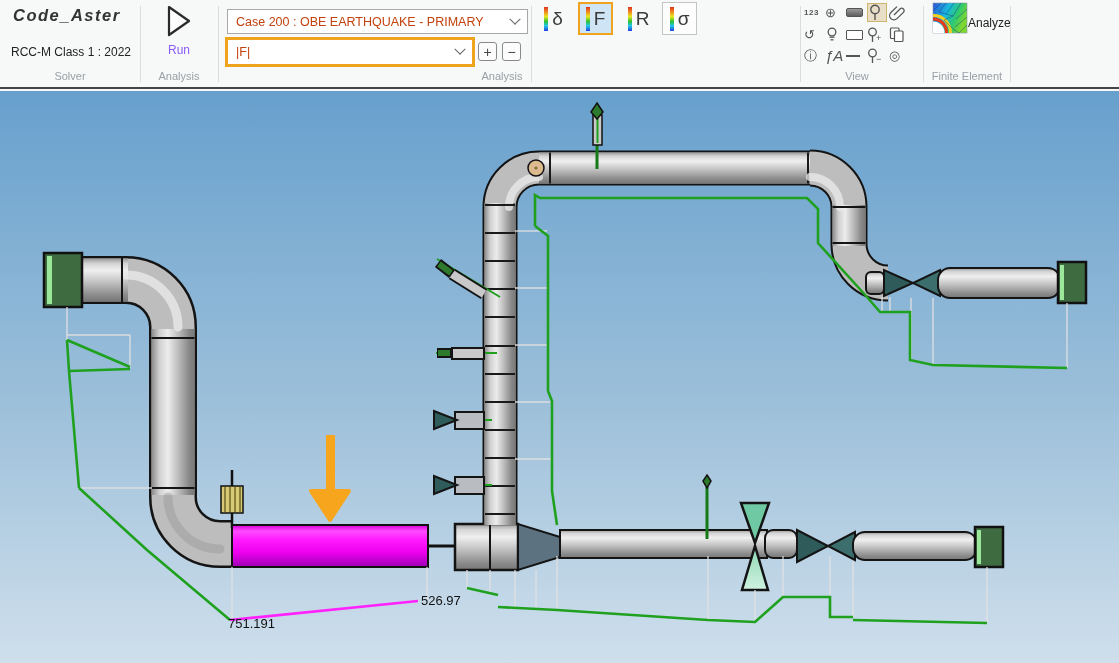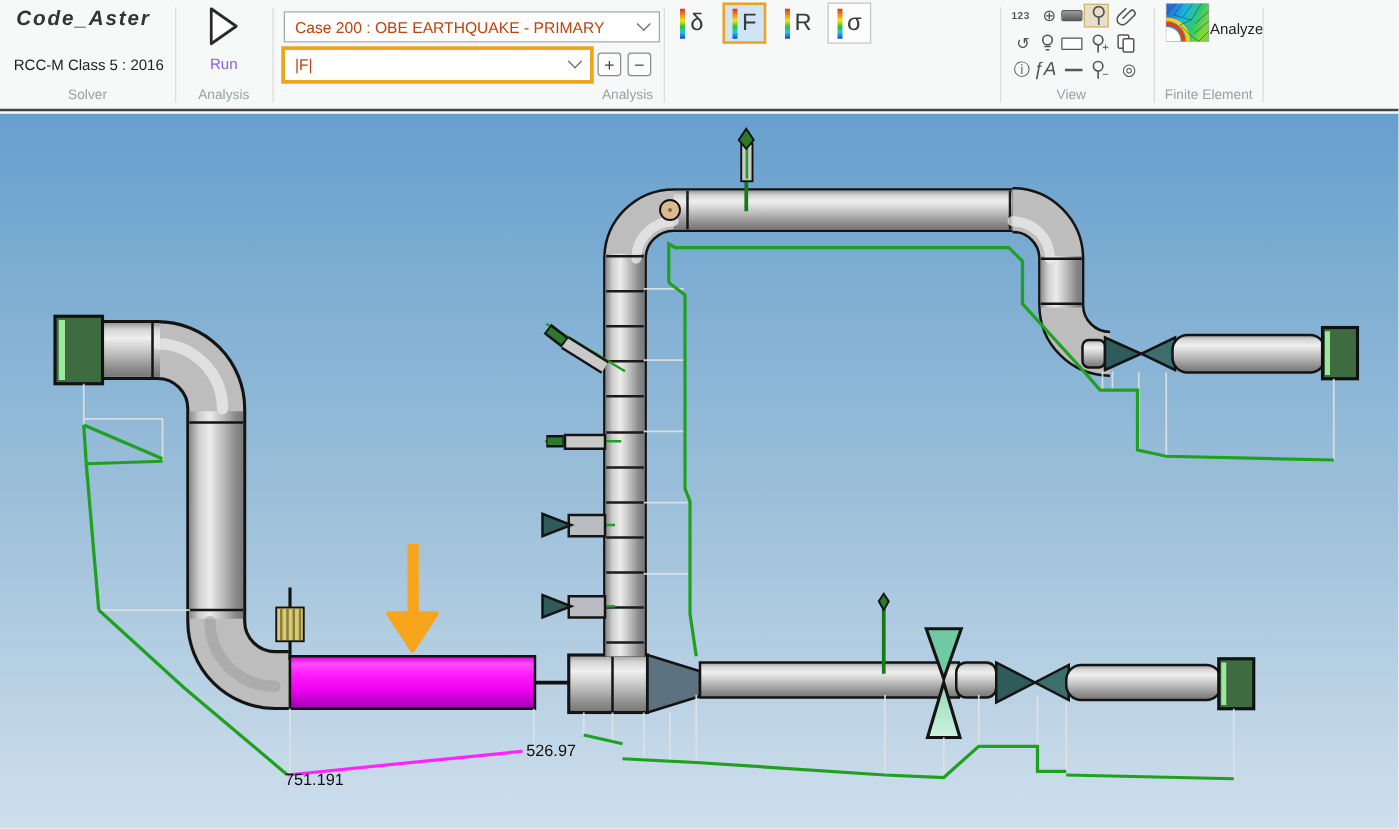--- a/index.html
+++ b/index.html
@@ -22,21 +22,21 @@
             transform:rotate(45deg) translate(-2px,-2px);}
   .dd.hl{border:3px solid #f0a31c;}
   .sq-btn{position:absolute;width:19px;height:19px;border:1px solid #8a8a8a;border-radius:3px;background:#fcfcfc;
           font-size:14px;color:#444;display:flex;align-items:center;justify-content:center;cursor:pointer;box-sizing:border-box;}
   .rbtn{position:absolute;top:2px;width:35px;height:33px;display:flex;align-items:center;justify-content:center;
         gap:4px;box-sizing:border-box;cursor:pointer;}
   .rbtn .rainbow{width:4px;height:24px;background:linear-gradient(#e03020,#f0a020 25%,#e8e820 40%,#30c030 60%,#20c8e8 78%,#2040e0);}
   .rbtn .sym{font-size:19px;color:#3a3a3a;}
   .rbtn.sel{background:#cfe4f4;border:2px solid #f0a31c;}
   .rbtn.box{background:#fdfdfd;border:1px solid #c4c4c4;}
-  .vicon{position:absolute;width:20px;height:19px;display:flex;align-items:center;justify-content:flex-end;
+  .vicon{position:absolute;width:20px;height:19px;display:flex;align-items:center;justify-content:flex-start;
          font-size:13px;color:#555;cursor:pointer;box-sizing:border-box;}
   .vicon.sel{background:#e9dfc8;border:1px solid #cdb56e;}
   .vicon .t123{font-size:8px;font-weight:bold;letter-spacing:.5px;}
   .vicon .fA{font-size:15px;font-style:italic;}
   .bar-filled{width:15px;height:7px;border:1px solid #555;border-radius:2px;background:linear-gradient(#9a9a9a,#5f5f5f);}
   .bar-outline{width:15px;height:8px;border:1.5px solid #555;border-radius:1px;background:#fff;}
   .bar-line{width:14px;height:2px;background:#555;}
   .pin-suffix{font-size:9px;color:#555;margin-left:-2px;margin-top:6px;}
   .analyze-btn{position:absolute;left:932px;top:2px;width:50px;display:flex;flex-direction:row;align-items:center;cursor:pointer;}
   .analyze-btn .lbl{font-size:12px;color:#222;margin-top:4px;}
@@ -45,21 +45,21 @@
             background:linear-gradient(#67a0cd,#9dc0da 55%,#cfdfec);}
 </style>
 </head>
 <body>
 
 <div class="app">
 
   <div class="ribbon">
 
     <div class="brand">Code_Aster</div>
-    <div class="code-line">RCC-M Class 5 : 2016</div>
+    <div class="code-line">RCC-M Class 1 : 2022</div>
     <div class="grp-label" style="left:0;width:140px;">Solver</div>
     <div class="vsep" style="left:140px;"></div>
 
     <div class="run-btn">
       <span>
         <svg width="28" height="34" viewBox="0 0 28 34">
             <polygon points="4,3 24,17 4,31" fill="#fdfdfd" stroke="#2a2a2a" stroke-width="2.2" stroke-linejoin="round"></polygon>
           </svg>
       </span>
       <span class="lbl">Run</span>

